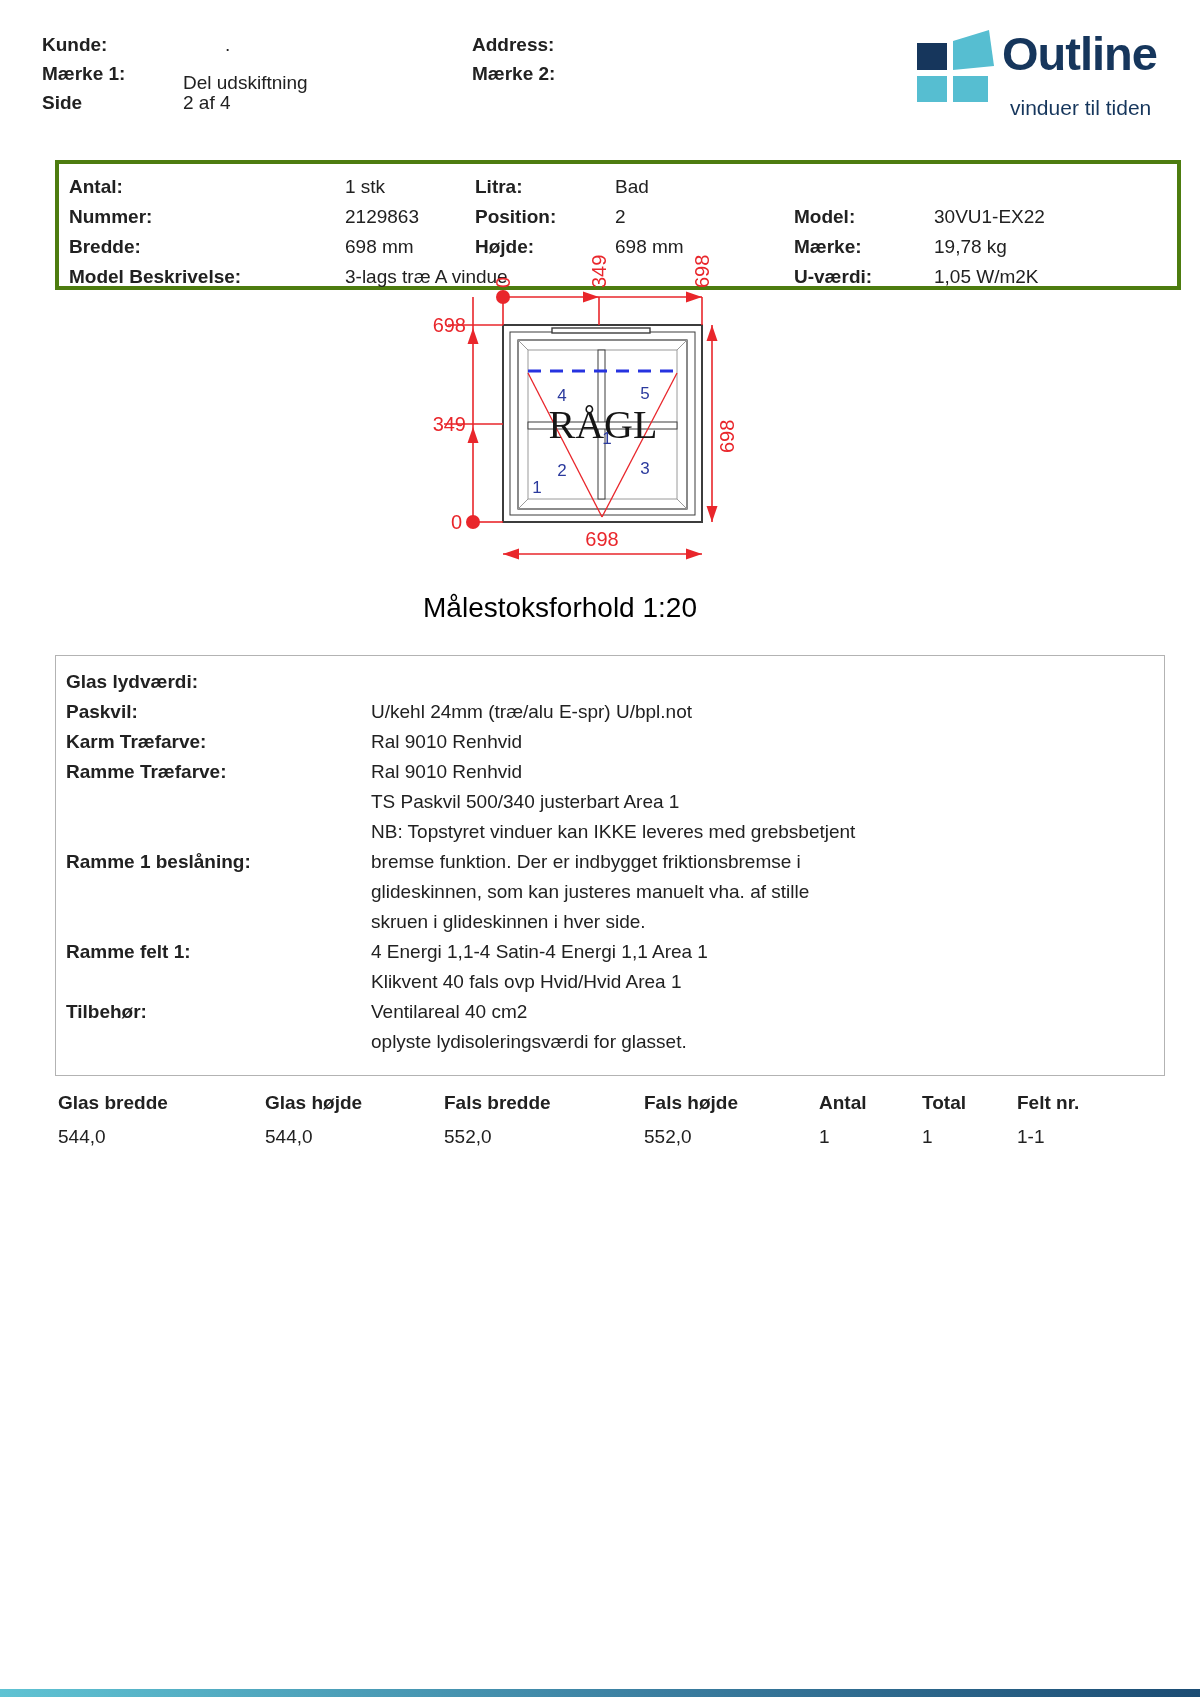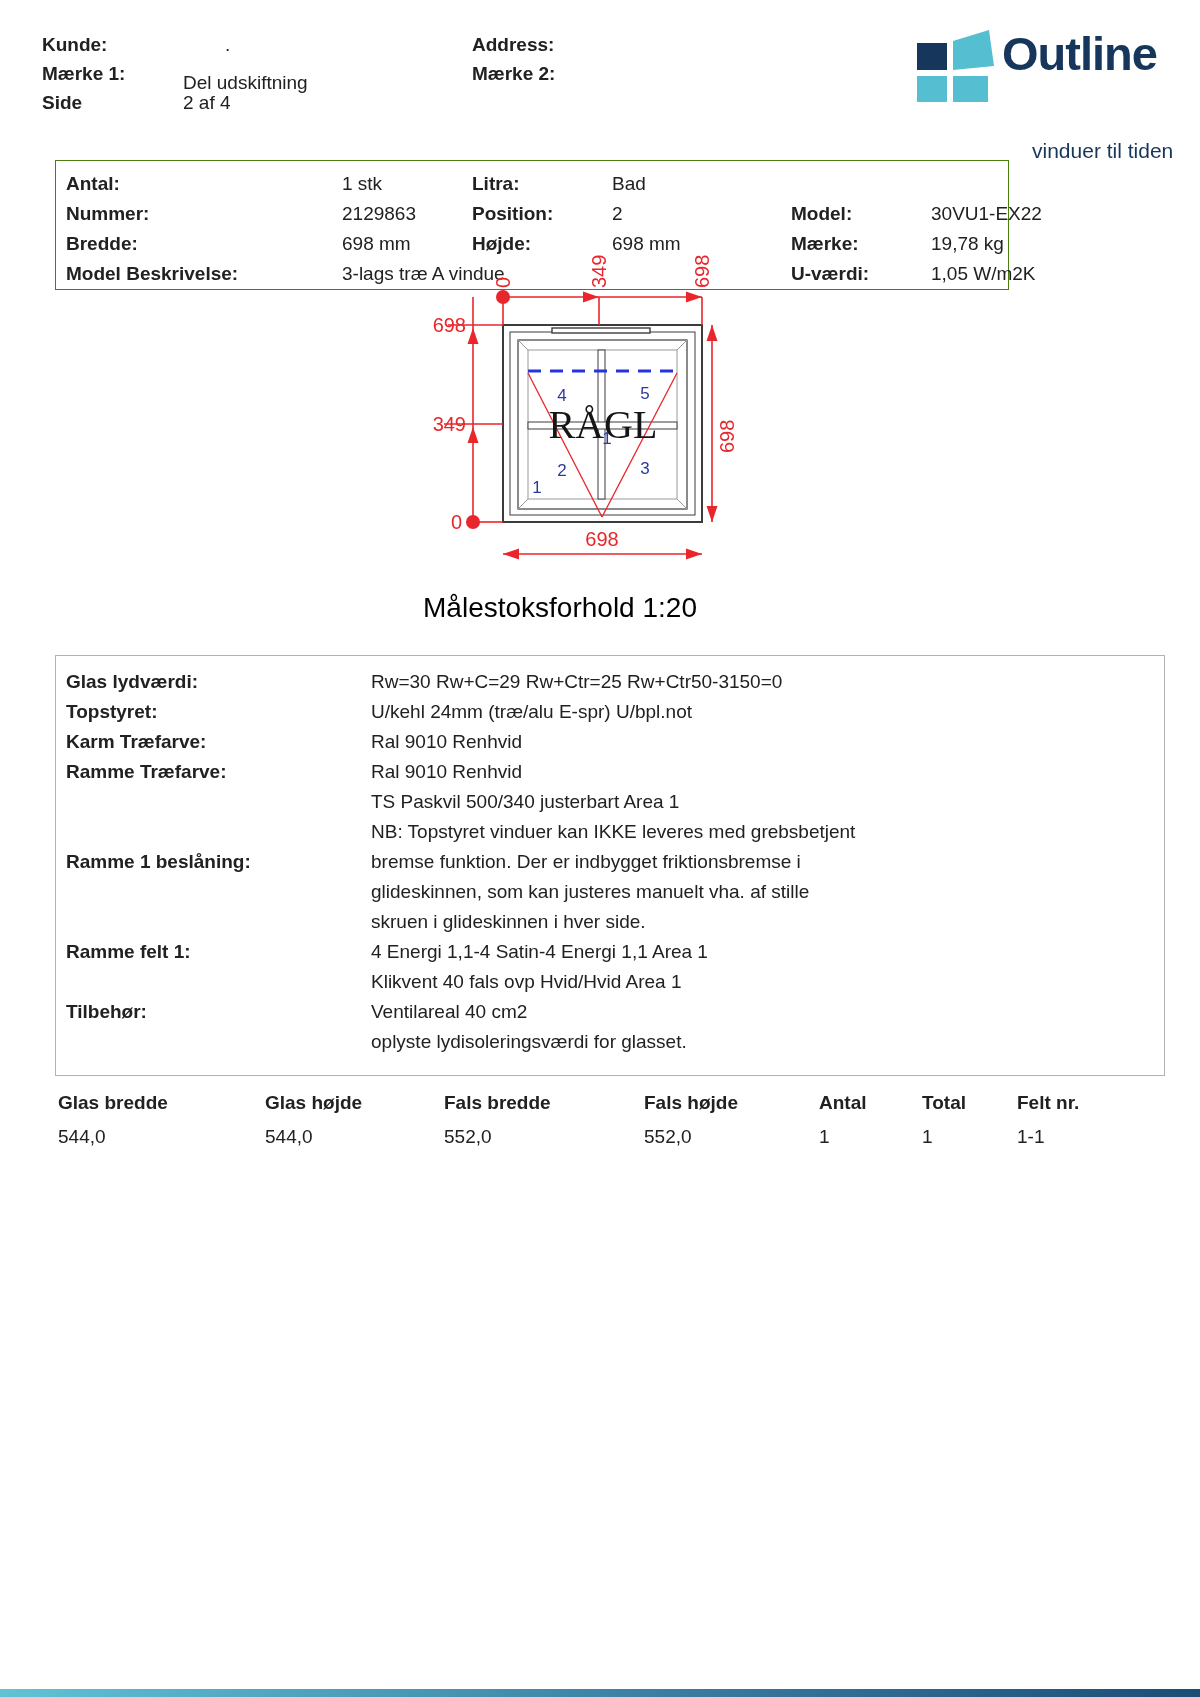--- a/index.html
+++ b/index.html
@@ -10,25 +10,25 @@
     overflow:hidden;
   }
   .abs { position:absolute; }
   .b { font-weight:bold; }
 
   
   .hdr-label { position:absolute; font-weight:bold; font-size:19px; }
   .hdr-value { position:absolute; font-size:19px; }
   .logo-word { position:absolute; left:1002px; top:26px; font-size:47px; font-weight:bold;
                color:#16365c; letter-spacing:-1px; }
-  .logo-tag  { position:absolute; left:1032px; top:96px; font-size:21px; color:#16365c;margin-top:43px; }
-
-  
-  .spec-box { position:absolute; left:55px; top:160px; width:954px; height:130px;
-              border:1px solid #4d7c0f;padding-left:33px; }
+  .logo-tag  { position:absolute; left:1010px; top:96px; font-size:21px; color:#16365c; }
+
+  
+  .spec-box { position:absolute; left:55px; top:160px; width:1126px; height:130px;
+              border:4px solid #4d7c0f;padding-left:33px; }
   .spec-cell { position:absolute; font-size:19px; white-space:nowrap; }
 
   
   .details-box { position:absolute; left:55px; top:655px; width:1110px; height:421px;
                  border:1px solid #b3b3b3; padding:11px 0 0 10px; }
   .d-row { display:flex; }
   .d-label { flex:0 0 305px; font-weight:bold; font-size:19px; align-self:center; line-height:30px; }
   .d-lines { font-size:19px; line-height:30px; white-space:nowrap; }
 
   
@@ -174,26 +174,23 @@
     <text class="dimtxt" x="62" y="301" text-anchor="end">0</text>
     <text class="dimtxt" transform="translate(334,225) rotate(-90)">698</text>
     <text class="dimtxt" x="202" y="318" text-anchor="middle">698</text>
   </svg>
 
   <div class="caption">Målestoksforhold 1:20</div>
 
   <div class="details-box">
     <div class="d-row">
       <div class="d-label">Glas lydværdi:</div>
-      <div class="d-lines">
-          <div>Rw=30 Rw+C=29 Rw+Ctr=25 Rw+Ctr50-3150=0</div>
-        </div>
-    </div>
-    <div class="d-row">
-      <div class="d-label">Topstyret:</div>
+    </div>
+    <div class="d-row">
+      <div class="d-label">Paskvil:</div>
       <div class="d-lines">
           <div>U/kehl 24mm (træ/alu E-spr) U/bpl.not</div>
         </div>
     </div>
     <div class="d-row">
       <div class="d-label">Karm Træfarve:</div>
       <div class="d-lines">
           <div>Ral 9010 Renhvid</div>
         </div>
     </div>

